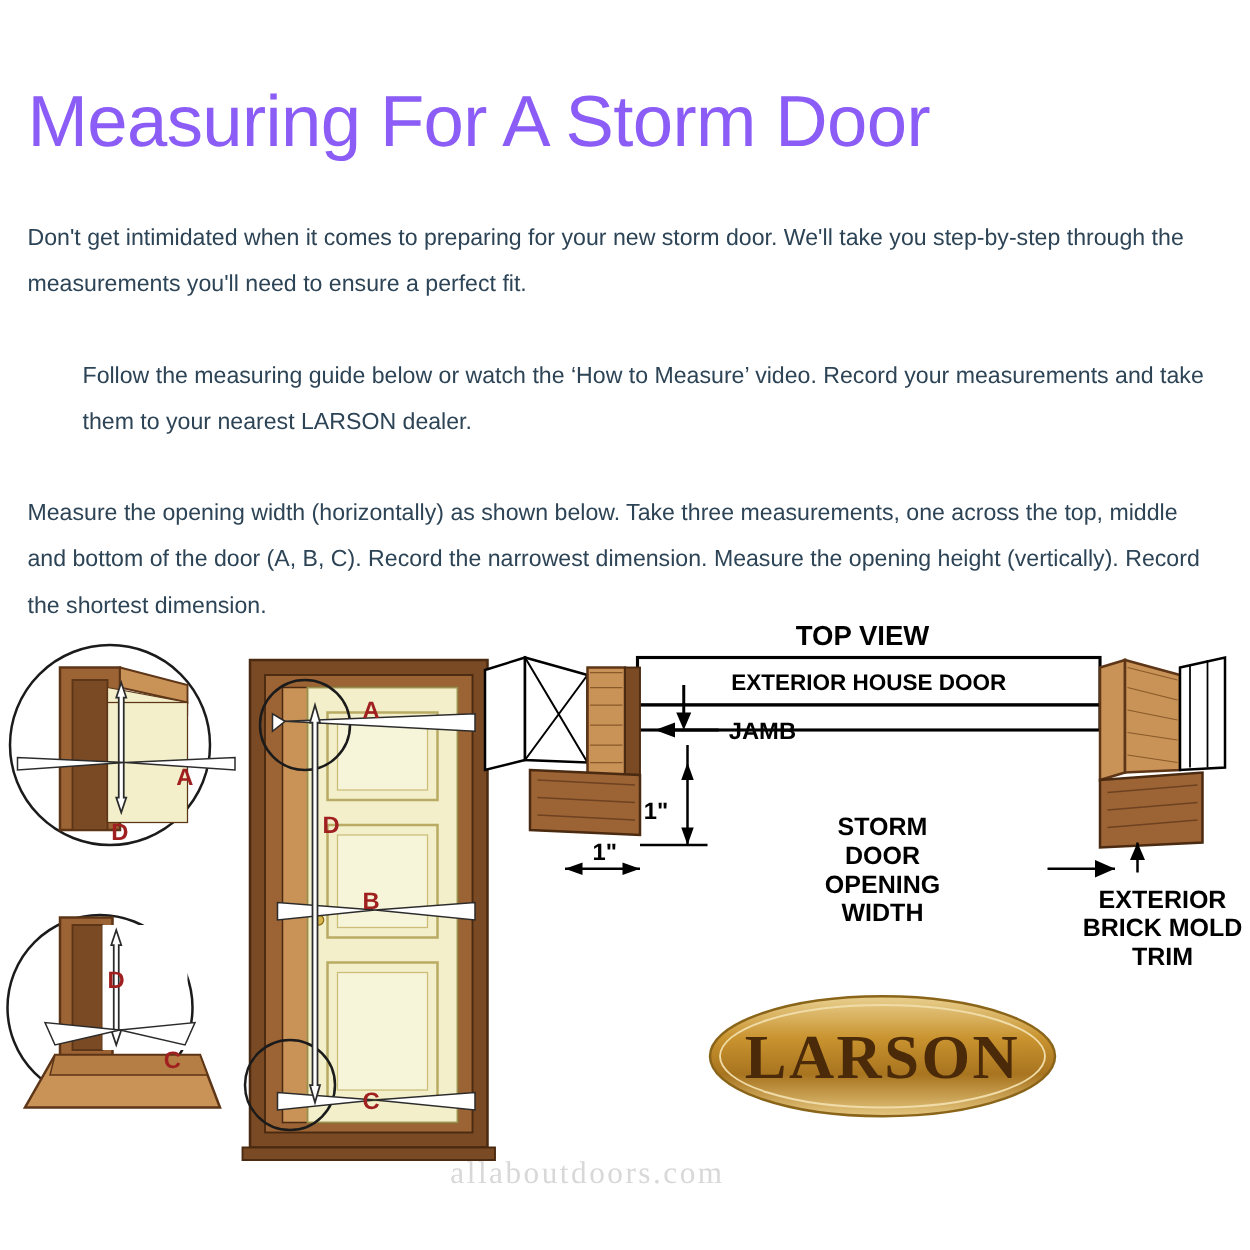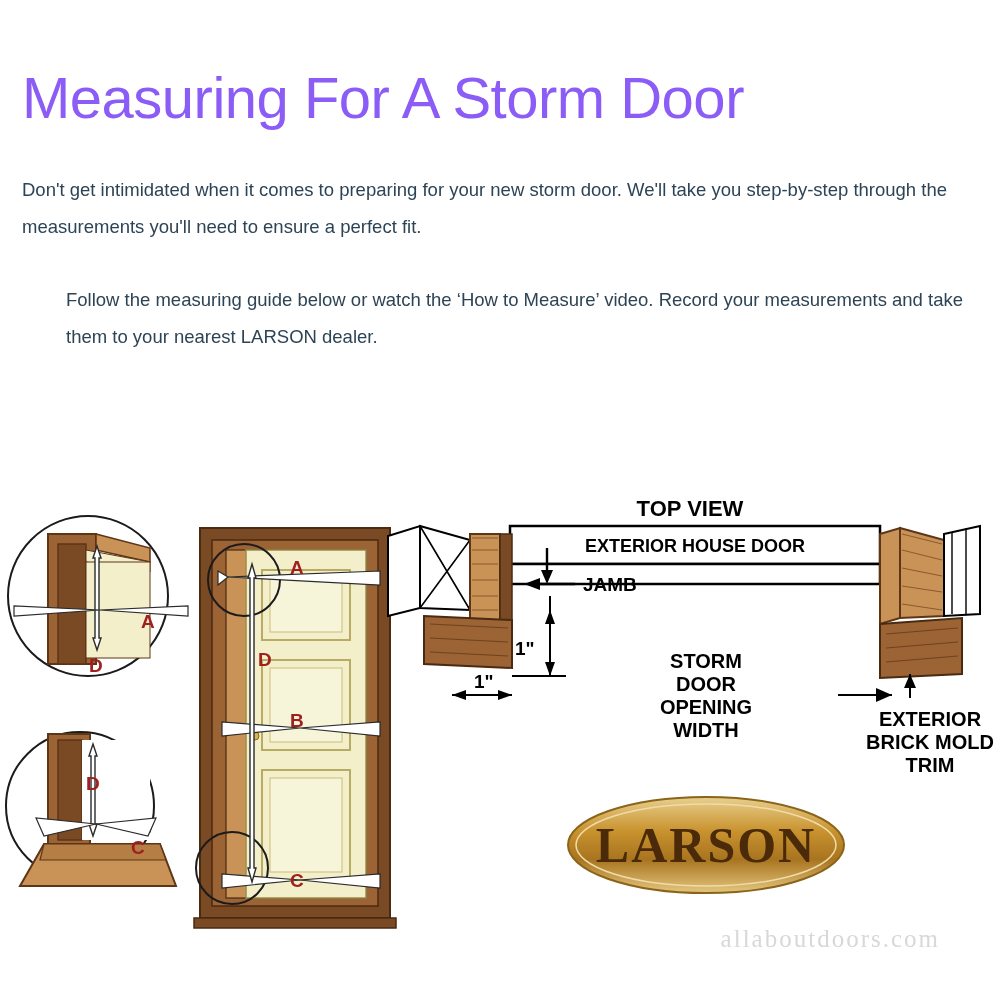--- a/index.html
+++ b/index.html
@@ -50,36 +50,37 @@
     width: 1000px;
     height: 500px;
   }
   .fig-svg { display: block; }
 
   .wm {
     position: absolute;
     left: 0;
     top: 925px;
     width: 940px;
-    text-align: right;
+    text-align: center;
     font-size: 25px;
     letter-spacing: 2px;
     color: #d8d8d8;
     font-family: "Liberation Serif", serif;
   }
 </style>
 </head>
 <body>
 
 <div class="page">
 
   <h1 class="title">Measuring For A Storm Door</h1>
 
   <p class="para" id="para1">Don't get intimidated when it comes to preparing for your new storm door. We'll take you step-by-step through the measurements you'll need to ensure a perfect fit.</p>
   <p class="para" id="para2">Follow the measuring guide below or watch the ‘How to Measure’ video.  Record your measurements and take them to your nearest LARSON dealer.</p>
+  <p class="para" id="para3">Measure the opening width (horizontally) as shown below. Take three measurements, one across the top, middle and bottom of the door (A, B, C). Record the narrowest dimension. Measure the opening height (vertically).  Record the shortest dimension.</p>
 
   <div class="figure">
     <svg class="fig-svg" width="1000" height="500" viewBox="0 0 1000 500" xmlns="http://www.w3.org/2000/svg">
 
       <g>
         <circle cx="88" cy="108" r="80" fill="#ffffff" stroke="#1b1b1b" stroke-width="2"></circle>
 
         <path d="M48 46 L96 46 L96 176 L48 176 Z" fill="#9c6334" stroke="#5d3517" stroke-width="2"></path>
         <path d="M58 56 L86 56 L86 176 L58 176 Z" fill="#7a4a24" stroke="#5d3517" stroke-width="1.5"></path>
         <path d="M96 46 L150 60 L150 74 L96 62 Z" fill="#c99257" stroke="#5d3517" stroke-width="1.5"></path>

